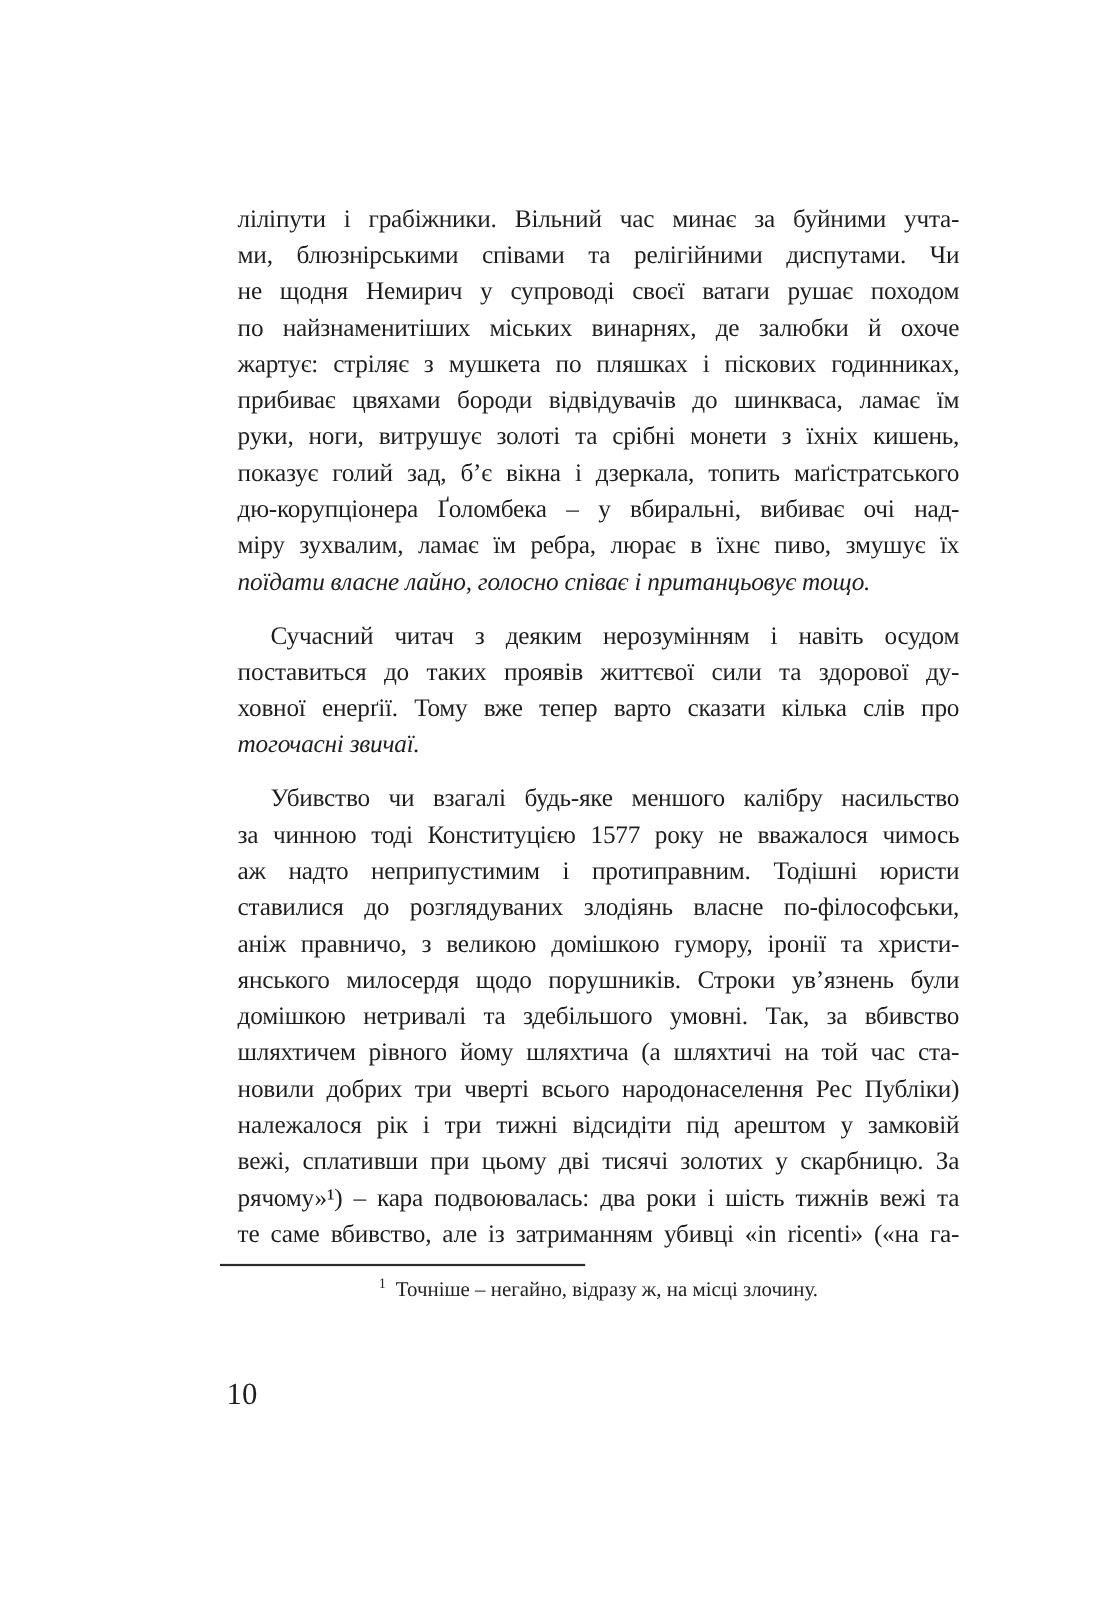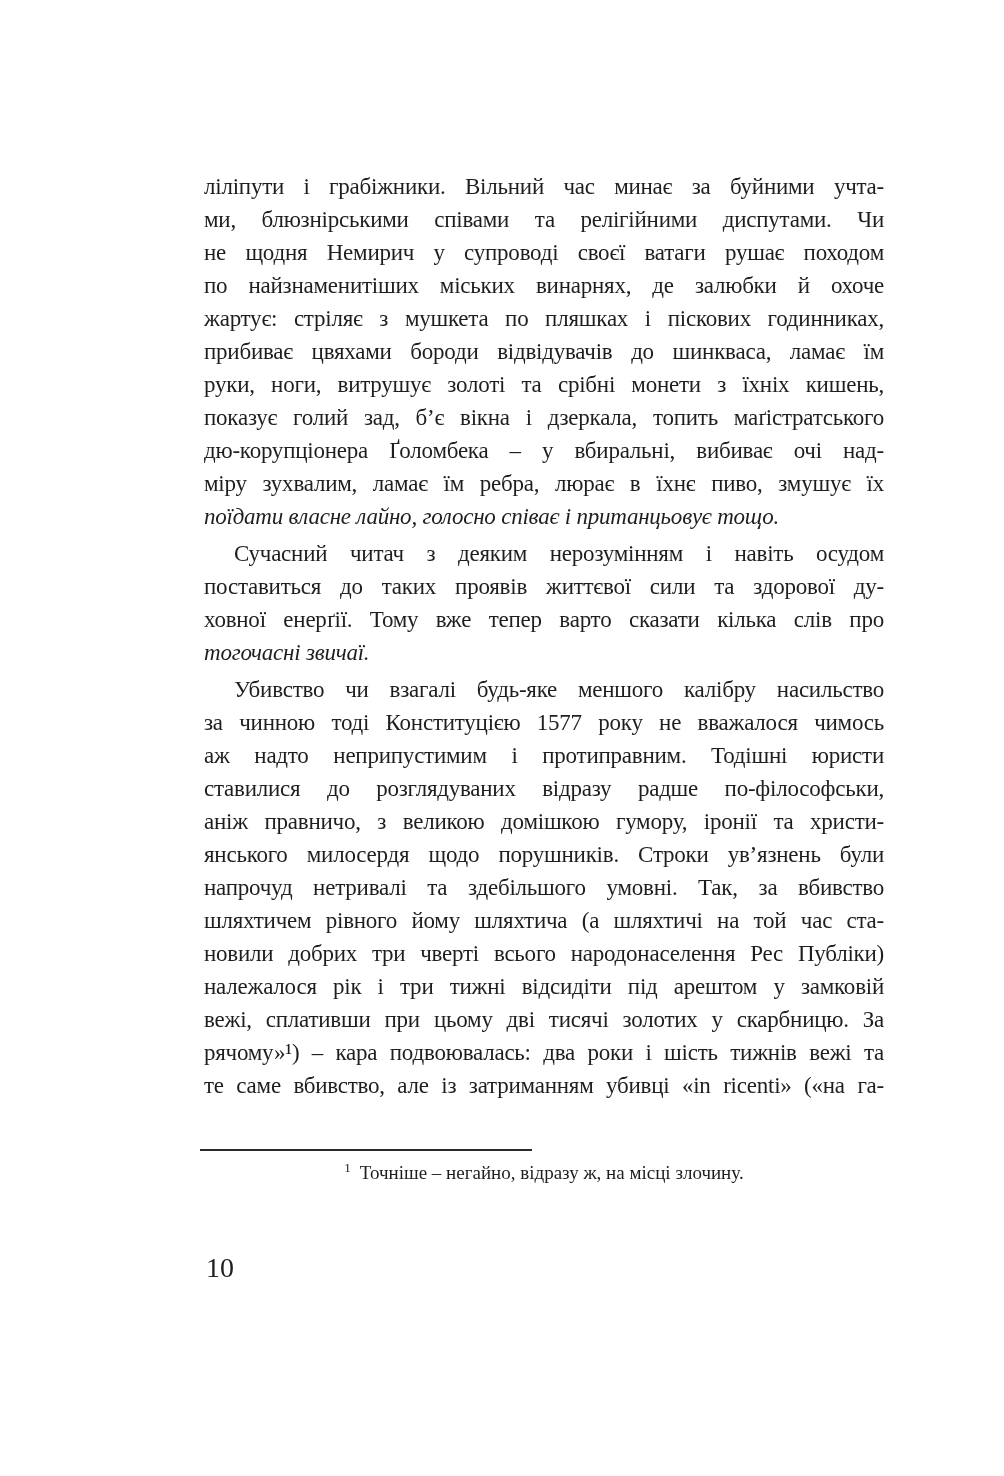--- a/index.html
+++ b/index.html
@@ -16,21 +16,21 @@
     font-family: "Liberation Serif", serif;
     overflow: hidden;
   }
   .text-block {
     position: absolute;
     left: 200px;
     top: 166px;
     width: 688px;
   }
   .para {
-    margin: 4px;
+    margin: 16px;
     padding: 0;
   }
   .line {
     font-size: 23px;
     line-height: 33px;
     letter-spacing: -0.01em;
     white-space: normal;
     text-align: justify;
     text-align-last: justify;
   }
@@ -94,24 +94,24 @@
       <div class="para indent">
         <div class="line">Сучасний читач з деяким нерозумінням і навіть осудом</div>
         <div class="line">поставиться до таких проявів життєвої сили та здорової ду-</div>
         <div class="line">ховної енерґії. Тому вже тепер варто сказати кілька слів про</div>
         <div class="line last">тогочасні звичаї.</div>
       </div>
       <div class="para indent">
         <div class="line">Убивство чи взагалі будь-яке меншого калібру насильство</div>
         <div class="line">за чинною тоді Конституцією 1577 року не вважалося чимось</div>
         <div class="line">аж надто неприпустимим і протиправним. Тодішні юристи</div>
-        <div class="line">ставилися до розглядуваних відразу радше по-філософськи,</div>
+        <div class="line">ставилися до розглядуваних злодіянь власне по-філософськи,</div>
         <div class="line">аніж правничо, з великою домішкою гумору, іронії та христи-</div>
         <div class="line">янського милосердя щодо порушників. Строки ув’язнень були</div>
-        <div class="line">напрочуд нетривалі та здебільшого умовні. Так, за вбивство</div>
+        <div class="line">домішкою нетривалі та здебільшого умовні. Так, за вбивство</div>
         <div class="line">шляхтичем рівного йому шляхтича (а шляхтичі на той час ста-</div>
         <div class="line">новили добрих три чверті всього народонаселення Рес Публіки)</div>
         <div class="line">належалося рік і три тижні відсидіти під арештом у замковій</div>
         <div class="line">вежі, сплативши при цьому дві тисячі золотих у скарбницю. За</div>
         <div class="line">рячому»¹) – кара подвоювалась: два роки і шість тижнів вежі та</div>
         <div class="line">те саме вбивство, але із затриманням убивці «in ricenti» («на га-</div>
       </div>
     </div>
 
   <div class="footnote-sep"></div>

